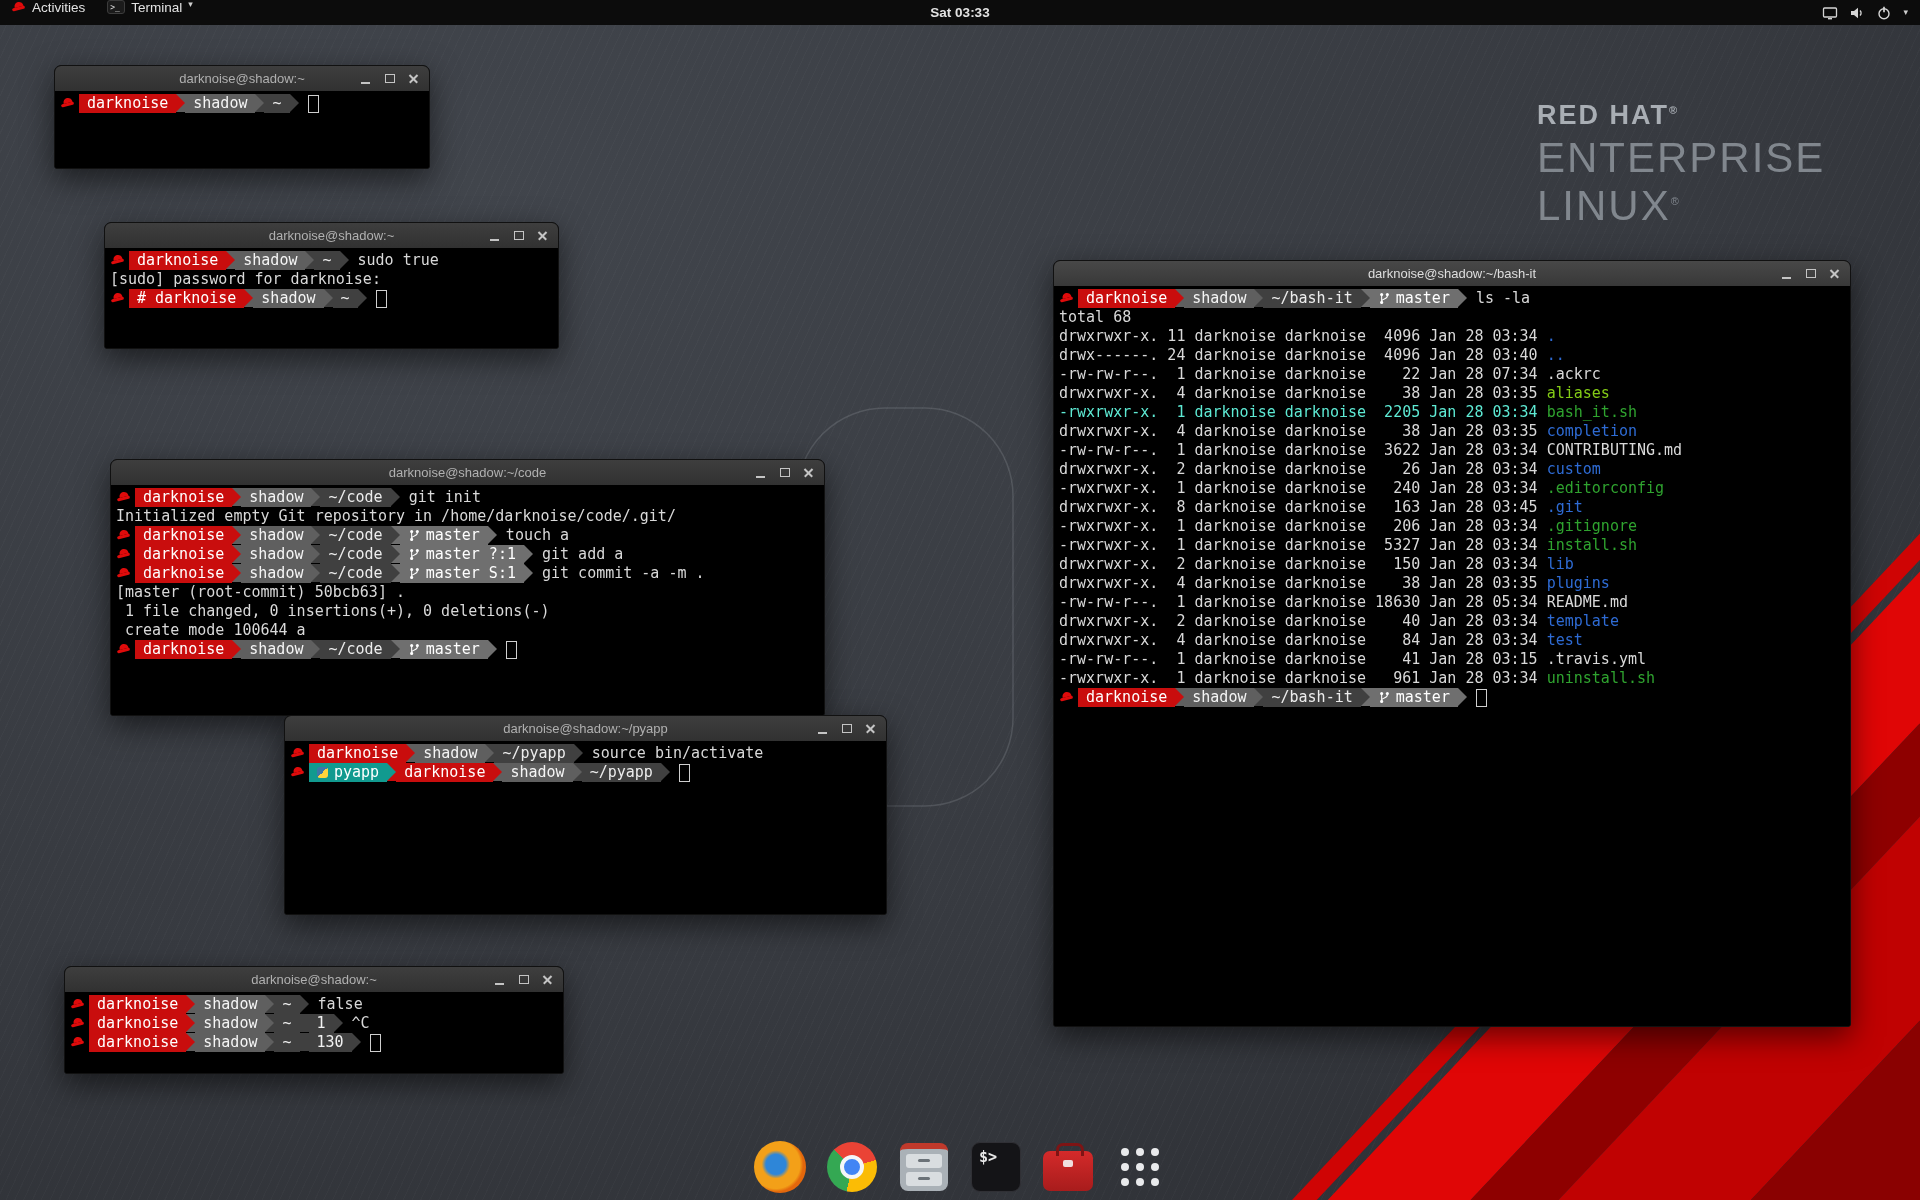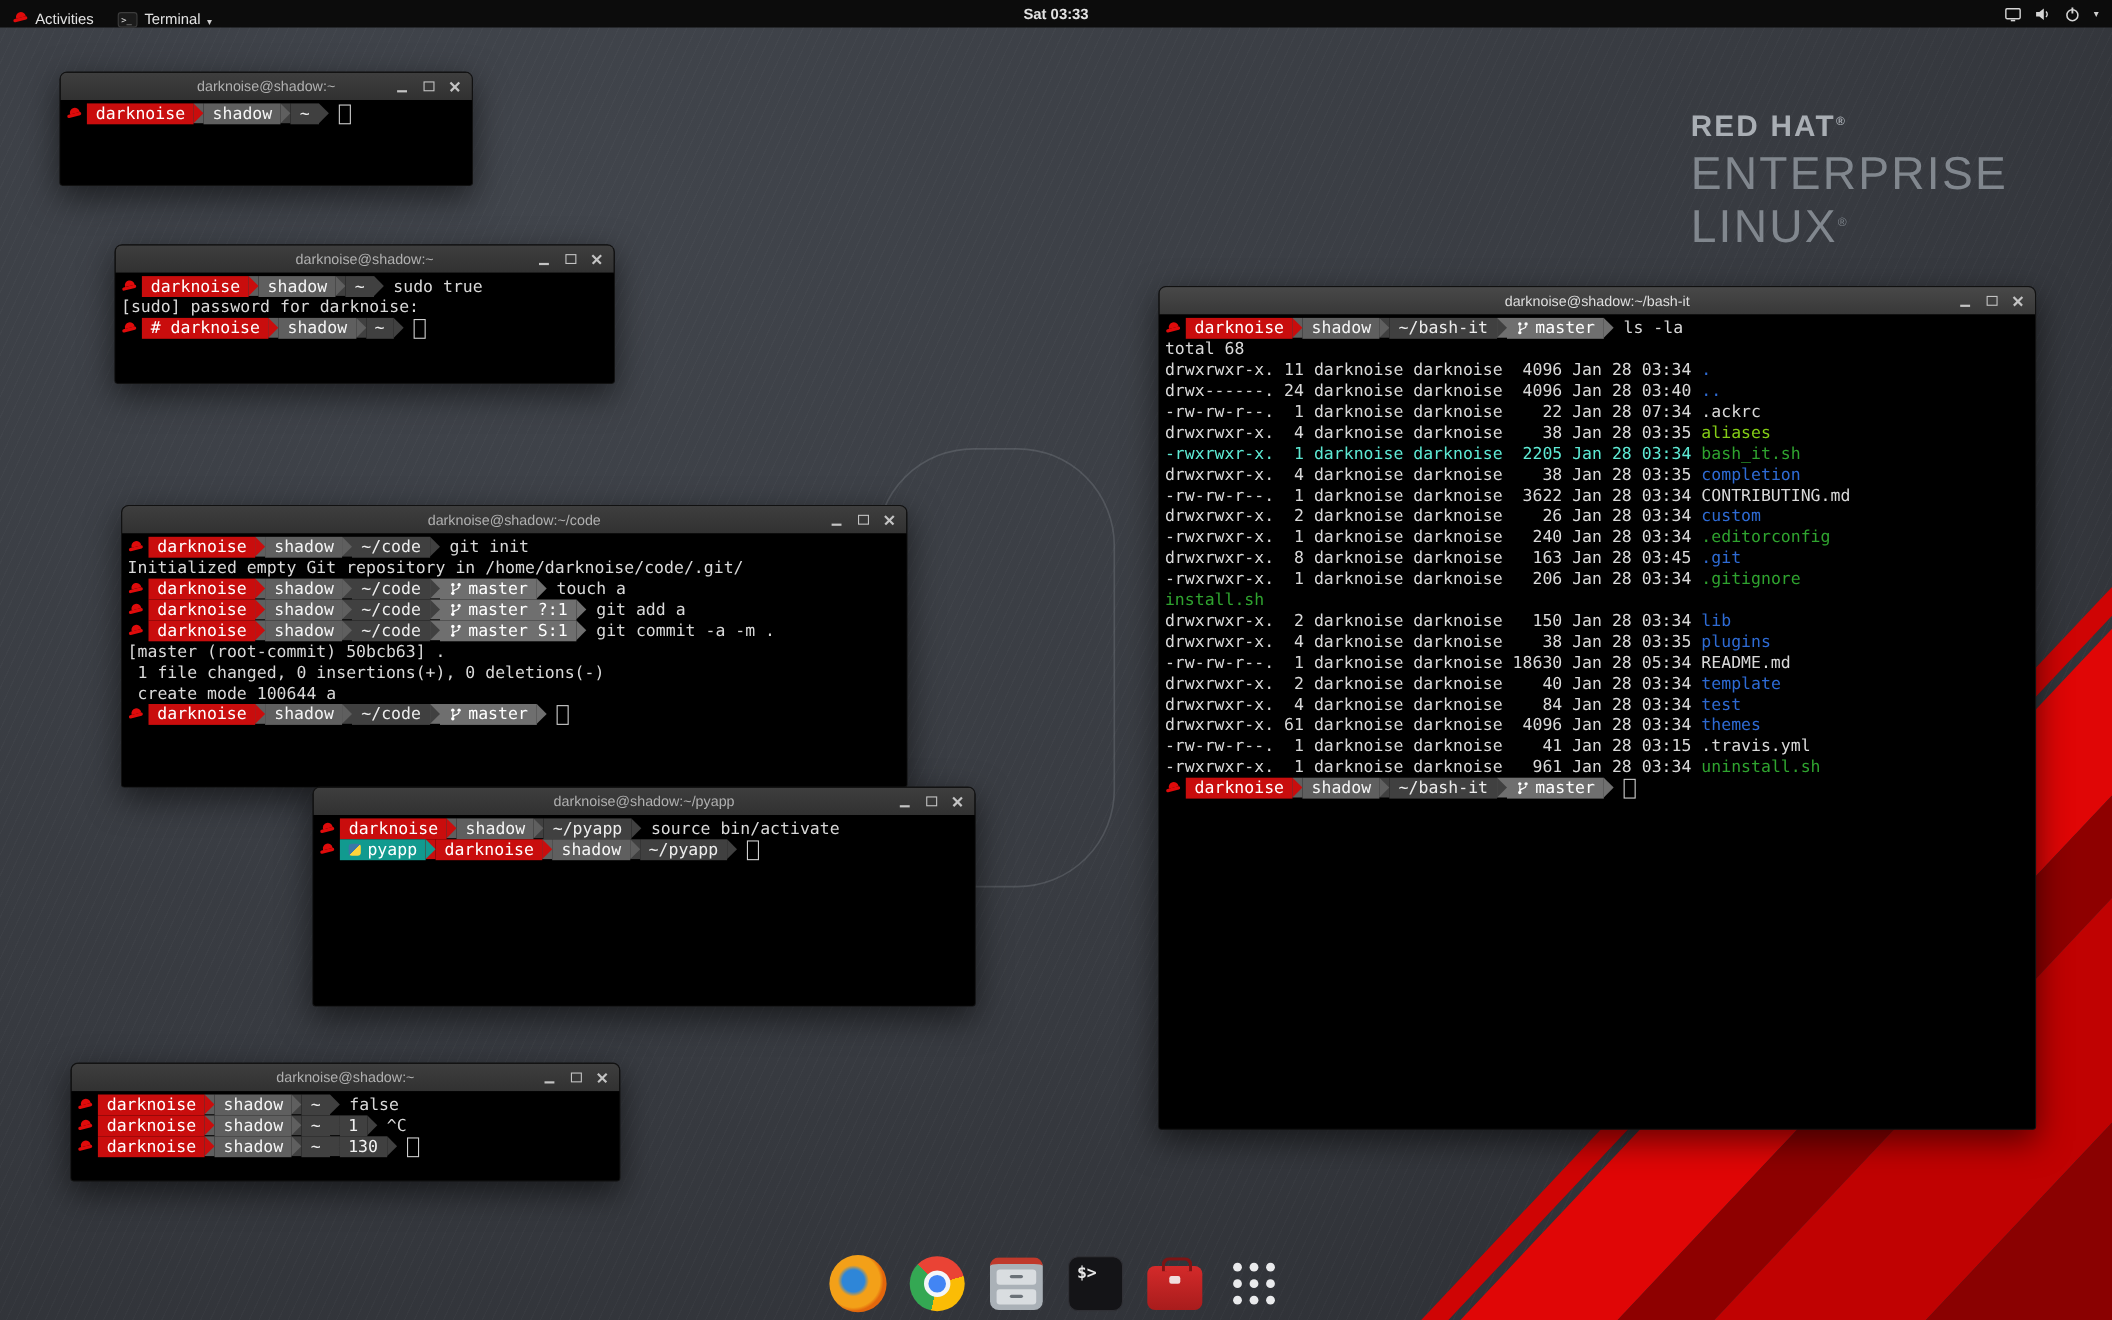--- a/index.html
+++ b/index.html
@@ -13,21 +13,21 @@
     content:"";position:absolute;inset:0;pointer-events:none;
     background:repeating-linear-gradient(115deg, rgba(255,255,255,0.015) 0 1px, rgba(0,0,0,0.02) 1px 8px);
   }
   .decor{position:absolute;inset:0;z-index:1;pointer-events:none;}
   .decor svg{position:absolute;left:0;top:0;}
 
   
   .topbar{position:absolute;top:0;left:0;width:100%;height:25px;background:#0c0c0c;color:#e2e2e2;
     font-size:13.5px;display:flex;align-items:center;z-index:100;}
   .tb-left{display:flex;align-items:center;height:100%;}
-  .tb-item{display:flex;align-items:flex-end;gap:6px;padding:0 11px;height:100%;cursor:default;}
+  .tb-item{display:flex;align-items:flex-start;gap:6px;padding:0 11px;height:100%;cursor:default;}
   .tb-clock{position:absolute;left:50%;transform:translateX(-50%);font-weight:bold;}
   .tb-right{margin-left:auto;display:flex;align-items:center;gap:11px;padding-right:12px;height:100%;}
   .caret{font-size:9px;color:#cfcfcf;line-height:1;}
   .term-mini{width:18px;height:14px;background:#1b1b1b;border:1px solid #3c3c3c;border-radius:3px;
     font:8px/13px "DejaVu Sans Mono",monospace;color:#ddd;padding-left:2px;box-sizing:border-box;}
   .sysico{display:flex;align-items:center;color:#d5d5d5;}
   .sysico svg{width:16px;height:16px;}
 
   
   .hat{position:relative;width:16px;height:19px;flex:0 0 16px;margin-right:3px;display:inline-block;}
@@ -296,27 +296,26 @@
         <div class="trow"><span class="ttext" style="color: rgb(217, 217, 217);">drwx------. 24 darknoise darknoise  4096 Jan 28 03:40 </span><span class="ttext" style="color: rgb(46, 107, 212);">..</span></div>
         <div class="trow"><span class="ttext" style="color: rgb(217, 217, 217);">-rw-rw-r--.  1 darknoise darknoise    22 Jan 28 07:34 .ackrc</span></div>
         <div class="trow"><span class="ttext" style="color: rgb(217, 217, 217);">drwxrwxr-x.  4 darknoise darknoise    38 Jan 28 03:35 </span><span class="ttext" style="color: #84cc16;">aliases</span></div>
         <div class="trow"><span class="ttext" style="color: #5eead4;">-rwxrwxr-x.  1 darknoise darknoise  2205 Jan 28 03:34 </span><span class="ttext" style="color: rgb(47, 163, 47);">bash_it.sh</span></div>
         <div class="trow"><span class="ttext" style="color: rgb(217, 217, 217);">drwxrwxr-x.  4 darknoise darknoise    38 Jan 28 03:35 </span><span class="ttext" style="color: rgb(46, 107, 212);">completion</span></div>
         <div class="trow"><span class="ttext" style="color: rgb(217, 217, 217);">-rw-rw-r--.  1 darknoise darknoise  3622 Jan 28 03:34 CONTRIBUTING.md</span></div>
         <div class="trow"><span class="ttext" style="color: rgb(217, 217, 217);">drwxrwxr-x.  2 darknoise darknoise    26 Jan 28 03:34 </span><span class="ttext" style="color: rgb(46, 107, 212);">custom</span></div>
         <div class="trow"><span class="ttext" style="color: rgb(217, 217, 217);">-rwxrwxr-x.  1 darknoise darknoise   240 Jan 28 03:34 </span><span class="ttext" style="color: rgb(47, 163, 47);">.editorconfig</span></div>
         <div class="trow"><span class="ttext" style="color: rgb(217, 217, 217);">drwxrwxr-x.  8 darknoise darknoise   163 Jan 28 03:45 </span><span class="ttext" style="color: rgb(46, 107, 212);">.git</span></div>
         <div class="trow"><span class="ttext" style="color: rgb(217, 217, 217);">-rwxrwxr-x.  1 darknoise darknoise   206 Jan 28 03:34 </span><span class="ttext" style="color: rgb(47, 163, 47);">.gitignore</span></div>
-        <div class="trow"><span class="ttext" style="color: rgb(47, 163, 47);">install.sh</span></div>
+        <div class="trow"><span class="ttext" style="color: rgb(217, 217, 217);">-rwxrwxr-x.  1 darknoise darknoise  5327 Jan 28 03:34 </span><span class="ttext" style="color: rgb(47, 163, 47);">install.sh</span></div>
         <div class="trow"><span class="ttext" style="color: rgb(217, 217, 217);">drwxrwxr-x.  2 darknoise darknoise   150 Jan 28 03:34 </span><span class="ttext" style="color: rgb(46, 107, 212);">lib</span></div>
         <div class="trow"><span class="ttext" style="color: rgb(217, 217, 217);">drwxrwxr-x.  4 darknoise darknoise    38 Jan 28 03:35 </span><span class="ttext" style="color: rgb(46, 107, 212);">plugins</span></div>
         <div class="trow"><span class="ttext" style="color: rgb(217, 217, 217);">-rw-rw-r--.  1 darknoise darknoise 18630 Jan 28 05:34 README.md</span></div>
         <div class="trow"><span class="ttext" style="color: rgb(217, 217, 217);">drwxrwxr-x.  2 darknoise darknoise    40 Jan 28 03:34 </span><span class="ttext" style="color: rgb(46, 107, 212);">template</span></div>
         <div class="trow"><span class="ttext" style="color: rgb(217, 217, 217);">drwxrwxr-x.  4 darknoise darknoise    84 Jan 28 03:34 </span><span class="ttext" style="color: rgb(46, 107, 212);">test</span></div>
-        <div class="trow"><span class="ttext" style="color: rgb(217, 217, 217);">drwxrwxr-x. 61 darknoise darknoise  4096 Jan 28 03:34 </span><span class="ttext" style="color: rgb(46, 107, 212);">themes</span></div>
         <div class="trow"><span class="ttext" style="color: rgb(217, 217, 217);">-rw-rw-r--.  1 darknoise darknoise    41 Jan 28 03:15 .travis.yml</span></div>
         <div class="trow"><span class="ttext" style="color: rgb(217, 217, 217);">-rwxrwxr-x.  1 darknoise darknoise   961 Jan 28 03:34 </span><span class="ttext" style="color: rgb(47, 163, 47);">uninstall.sh</span></div>
         <div class="trow"><span class="hat"><i class="crown"></i><i class="brim"></i></span><span class="seg" style="background: rgb(201, 13, 13); color: rgb(255, 255, 255);">darknoise</span><span class="parrow" style="border-left-color: rgb(201, 13, 13); background: rgb(95, 95, 95);"></span><span class="seg" style="background: rgb(95, 95, 95); color: rgb(245, 245, 245);">shadow</span><span class="parrow" style="border-left-color: rgb(95, 95, 95); background: rgb(64, 64, 64);"></span><span class="seg" style="background: rgb(64, 64, 64); color: rgb(237, 237, 237);">~/bash-it</span><span class="parrow" style="border-left-color: rgb(64, 64, 64); background: rgb(111, 111, 111);"></span><span class="seg" style="background: rgb(111, 111, 111); color: rgb(255, 255, 255);"><svg class="git-ico" viewBox="0 0 16 16">
               <circle cx="4.5" cy="3.2" r="1.9" fill="currentColor"></circle>
               <circle cx="4.5" cy="12.8" r="1.9" fill="currentColor"></circle>
               <circle cx="11.5" cy="3.2" r="1.9" fill="currentColor"></circle>
               <path d="M4.5 5v6.5M11.5 5c0 4.5-7 2.5-7 6.5" fill="none" stroke="currentColor" stroke-width="1.3"></path>
             </svg>master</span><span class="parrow" style="border-left-color: rgb(111, 111, 111);"></span><span class="cur"></span></div>
       </div>
   </div>

